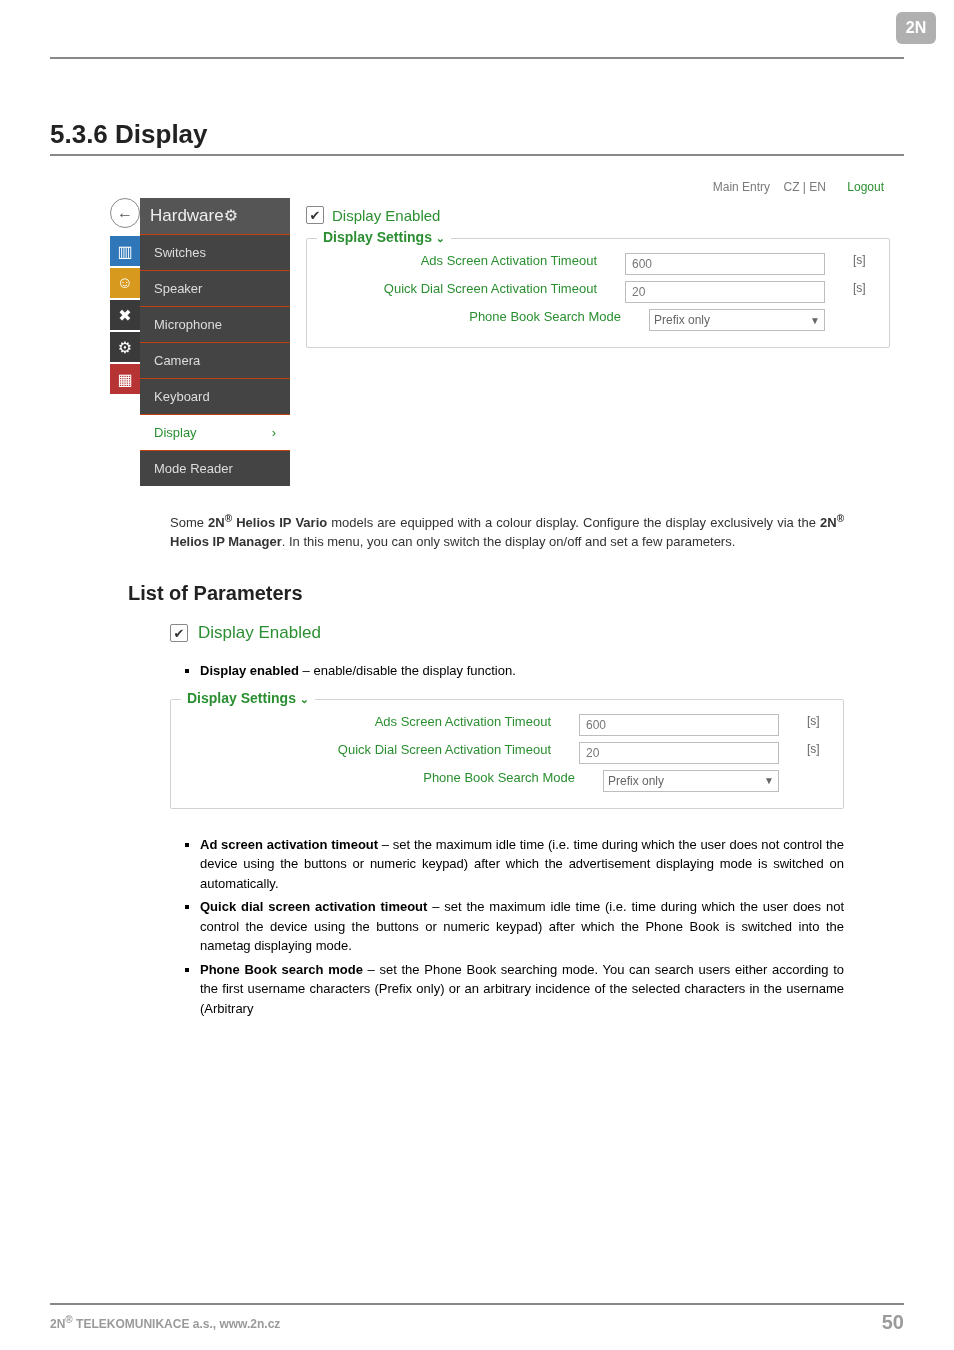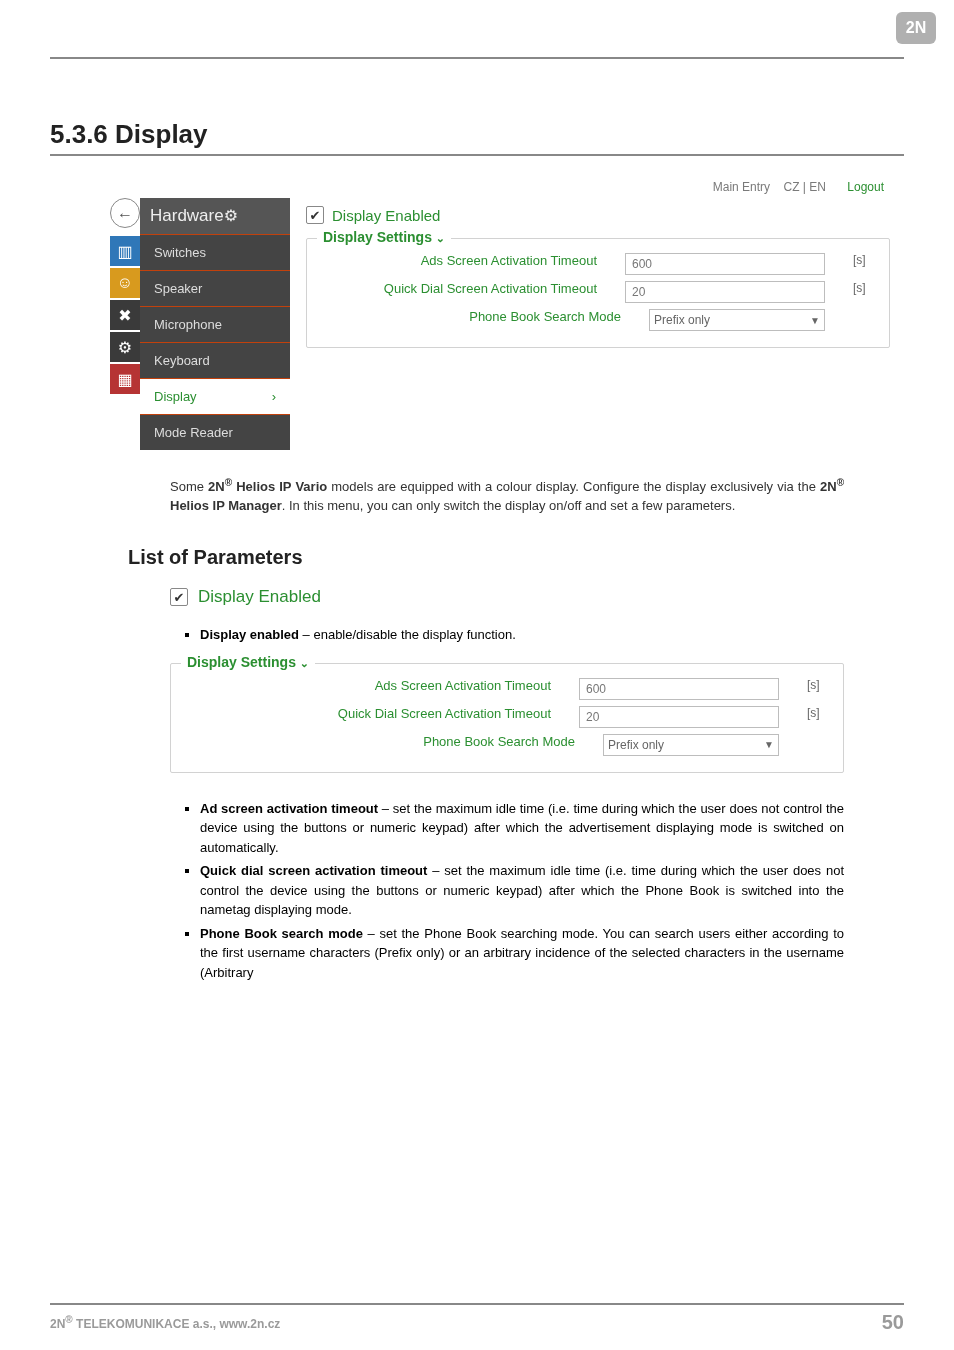--- a/index.html
+++ b/index.html
@@ -246,20 +246,21 @@
       </div>
 
       <div class="sidebar">
         <div class="sidebar-header">
           <span>Hardware</span>
           <span class="gear-icon"></span>
         </div>
         <div class="sidebar-item">Switches</div>
         <div class="sidebar-item">Speaker</div>
         <div class="sidebar-item">Microphone</div>
+        <div class="sidebar-item">Camera</div>
         <div class="sidebar-item">Keyboard</div>
         <div class="sidebar-item active">
           <span>Display</span>
           <span>›</span>
         </div>
         <div class="sidebar-item">Mode Reader</div>
       </div>
 
       <div class="panel">
         <div class="chk-line">

